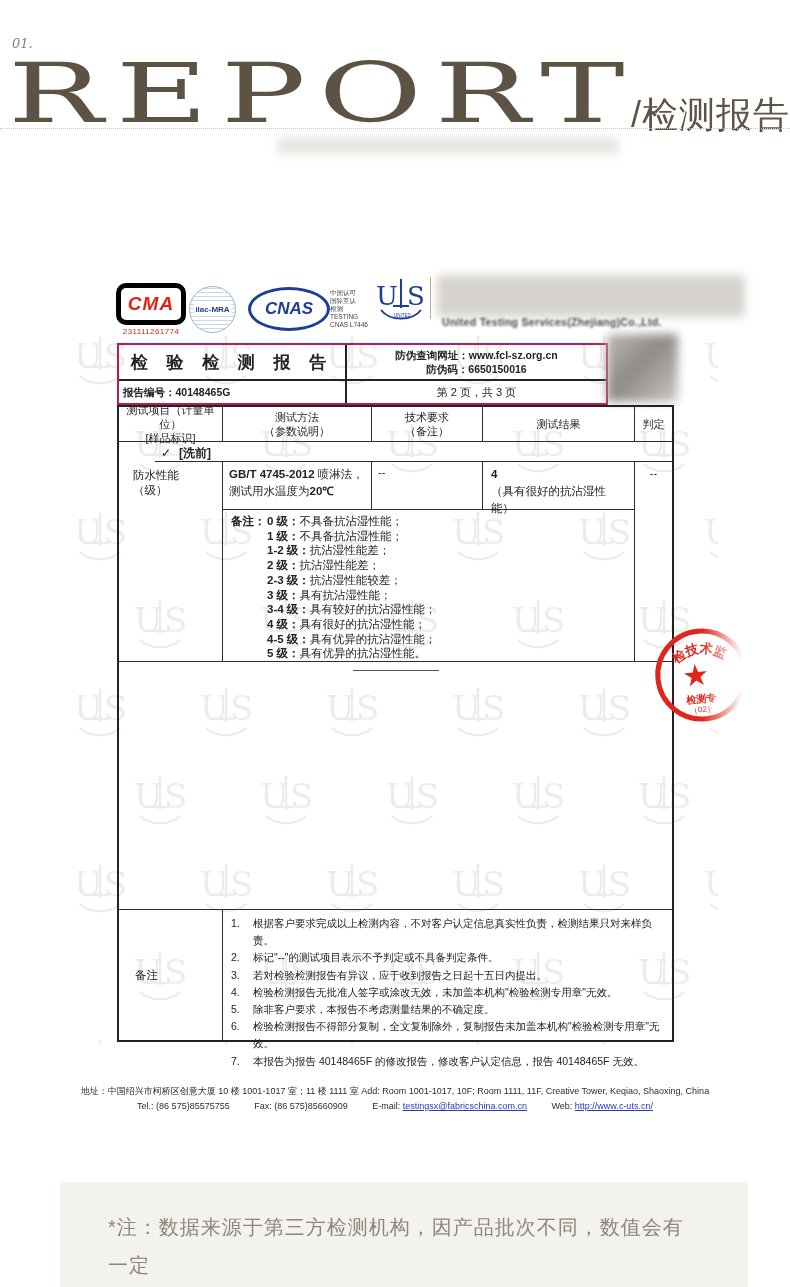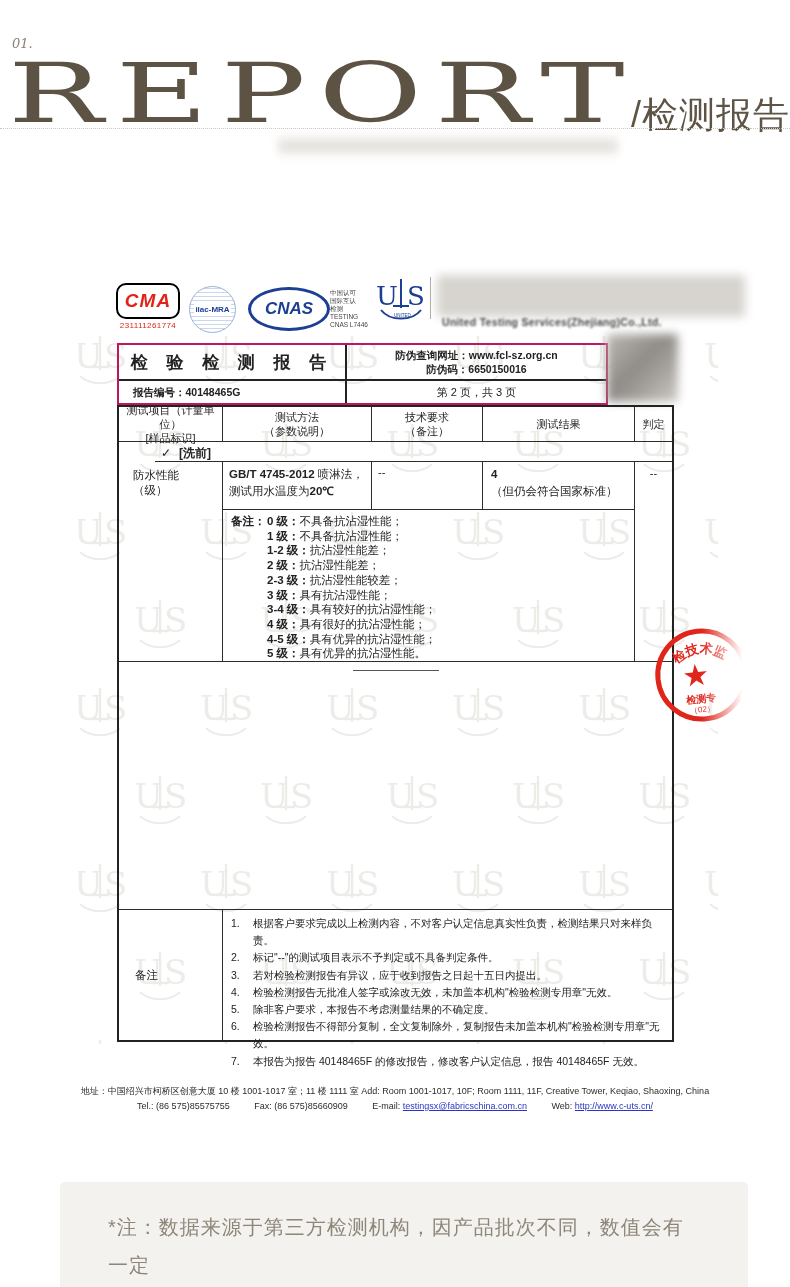--- a/index.html
+++ b/index.html
@@ -19,21 +19,21 @@
             filter:blur(4px);}
 
   
   #watermarks{position:absolute;left:78px;top:330px;width:640px;height:714px;overflow:hidden;z-index:0;}
   .wm{position:absolute;width:60px;height:56px;}
 
   .doc{position:absolute;left:0;top:0;width:790px;height:1287px;z-index:1;}
 
   
   .logo-cma{position:absolute;left:116px;top:283px;text-align:center;}
-  .cma-box{width:60px;height:32px;border:2px solid #000000;border-radius:10px;
+  .cma-box{width:60px;height:32px;border:5px solid #000000;border-radius:10px;
            display:flex;align-items:center;justify-content:center;
            font-weight:bold;font-style:italic;font-size:19px;color:#e2231a;letter-spacing:1px;}
   .cma-num{margin-top:2px;font-size:8px;color:#e2231a;letter-spacing:.4px;}
   .logo-ilac{position:absolute;left:189px;top:286px;width:45px;height:45px;border-radius:50%;
              border:1.5px solid #9ab3d4;
              background:repeating-linear-gradient(0deg,#fff 0 3px,#c9d8ec 3px 4px);
              display:flex;align-items:center;justify-content:center;}
   .ilac-txt{background:#fff;font-size:8px;font-weight:bold;color:#1c3e94;padding:1px 1px;}
   .logo-cnas{position:absolute;left:248px;top:287px;display:flex;align-items:center;}
   .cnas-oval{width:76px;height:38px;border:3.5px solid #1c3e94;border-radius:50%;
@@ -49,21 +49,21 @@
 
   
   .ht{position:absolute;left:117px;top:343px;display:grid;
       grid-template-columns:228px 259px;grid-template-rows:36px 22px;
       border:2px solid #be185d;background:transparent;}
   .ht>div{border-right:2px solid #222;border-bottom:2px solid #222;
           display:flex;flex-direction:column;align-items:center;justify-content:center;}
   .ht>div.no-r{border-right:none;} .ht>div.no-b{border-bottom:none;}
   .ht-title{font-size:17px;font-weight:bold;letter-spacing:7px;white-space:nowrap;}
   .ht-small{font-size:10.5px;font-weight:bold;line-height:14px;}
-  .ht-left{align-items:flex-start !important;padding-left:14px;}
+  .ht-left{align-items:flex-start !important;padding-left:4px;}
   .hdrblock-blur{position:absolute;left:607px;top:334px;width:71px;height:68px;
            background:linear-gradient(135deg,#bdbab5 0%,#8f8c88 45%,#a9a6a1 70%,#cfccc7 100%);
            filter:blur(5px);border-radius:2px;}
 
   
   .mt{position:absolute;left:117px;top:405px;display:grid;
       grid-template-columns:104px 149px 111px 152px 37px;
       grid-template-rows:35px 20px 48px 152px 248px 130px;
       border:2px solid #222;font-size:11px;}
   .mt>div{border-right:1.5px solid #2c2c2c;border-bottom:1.5px solid #2c2c2c;box-sizing:border-box;}
@@ -545,21 +545,21 @@
         <span class="chk">✓</span><span>[洗前]</span>
       </div>
 
       <div class="c-item">防水性能（级）</div>
       <div class="c-meth">
         <span class="bold">GB/T 4745-2012</span><span> 喷淋法，测试用水温度为</span><span class="bold">20℃</span>
       </div>
       <div class="c-req">--</div>
       <div class="c-res">
         <div class="bold">4</div>
-        <div>（但仍会符合国家标准）</div>
+        <div>（具有很好的抗沾湿性能）</div>
       </div>
       <div class="c-jud no-r">--</div>
 
       <div class="c-grades">
         <div class="g-label-col">备注：</div>
         <div id="grades-list">
             <div class="grade-line"><span class="g-num">0 级：</span><span>不具备抗沾湿性能；</span></div>
             <div class="grade-line"><span class="g-num">1 级：</span><span>不具备抗沾湿性能；</span></div>
             <div class="grade-line"><span class="g-num">1-2 级：</span><span>抗沾湿性能差；</span></div>
             <div class="grade-line"><span class="g-num">2 级：</span><span>抗沾湿性能差；</span></div>

